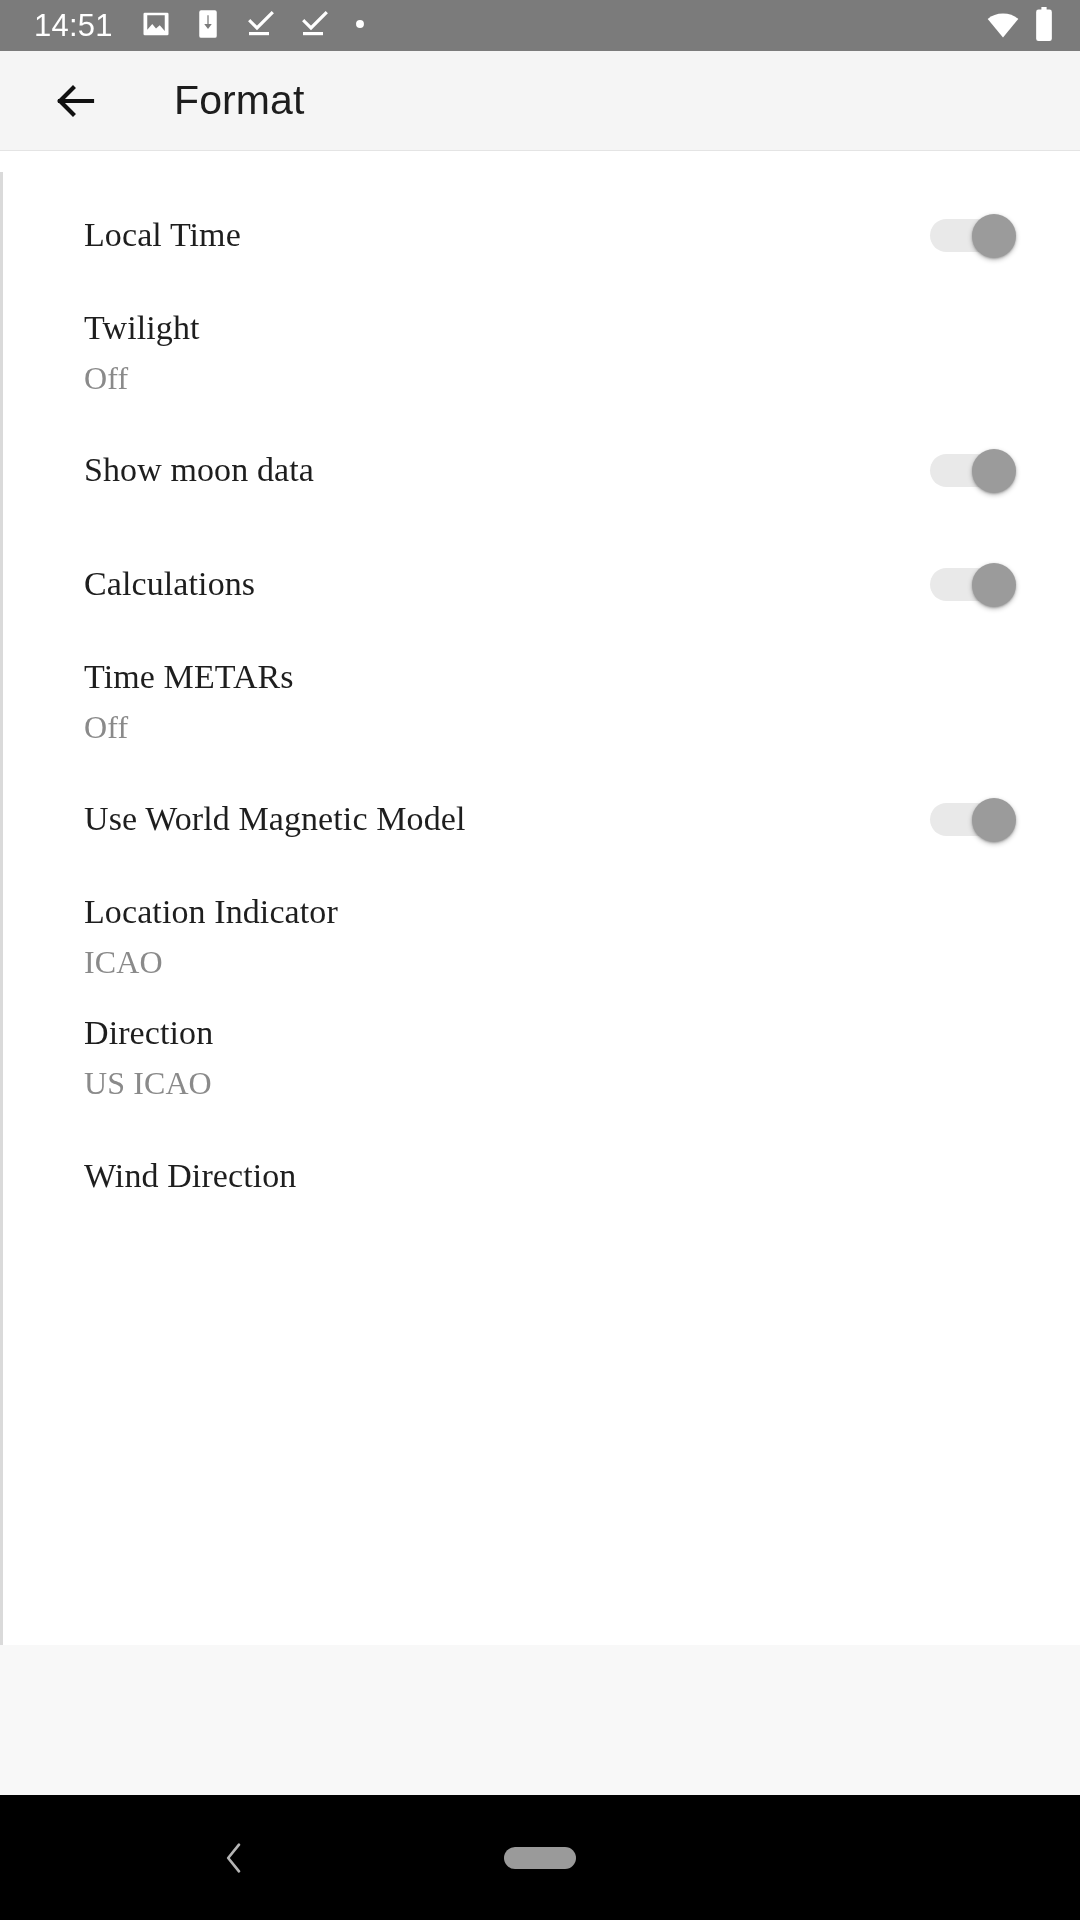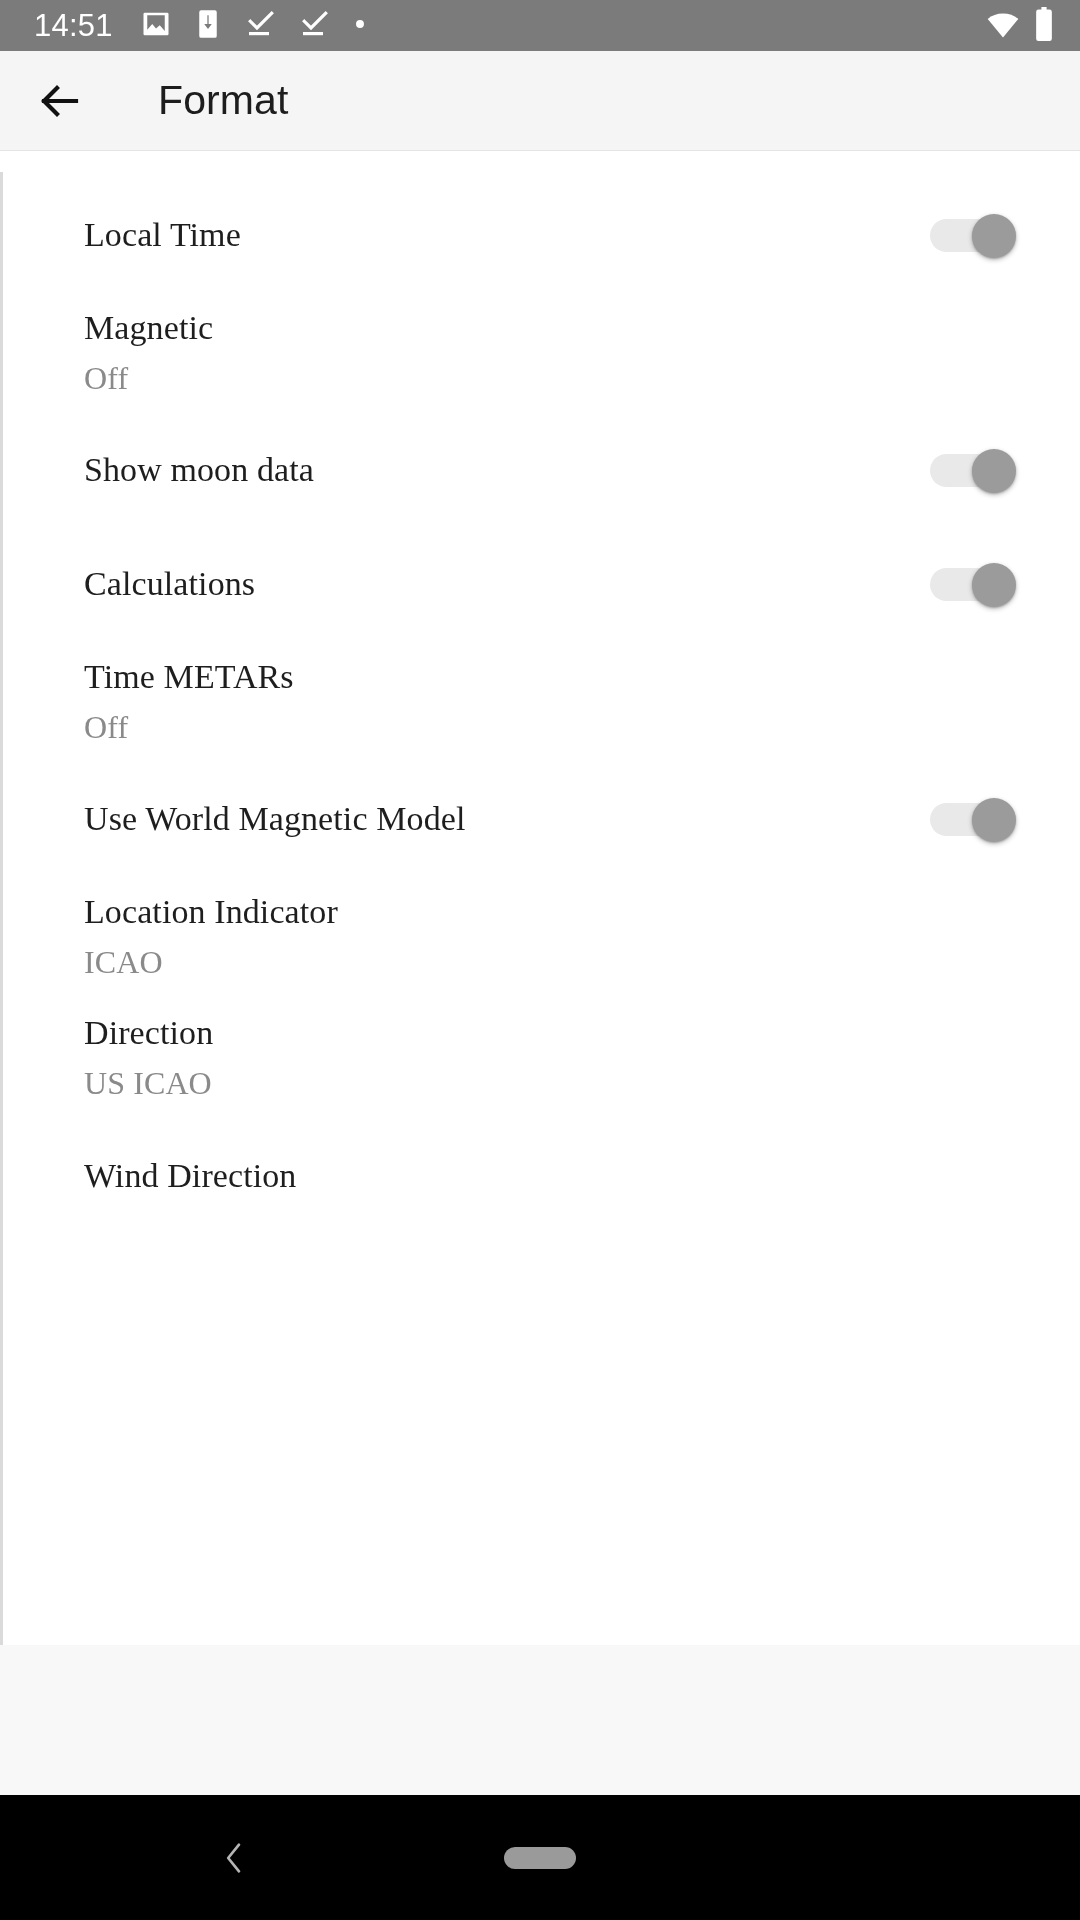--- a/index.html
+++ b/index.html
@@ -56,21 +56,21 @@
 
   
   .app-bar {
     position:absolute;
     top:51px; left:0;
     width:1080px;
     height:100px;
     background:#f5f5f5;
     display:flex;
     align-items:center;
-    padding-left:20px;
+    padding-left:36px;
     border-bottom:1px solid #e4e4e4;
   }
   .back-btn {
     width:80px; height:80px;
     display:flex;
     align-items:center;
     justify-content:center;
     cursor:pointer;
     flex:0 0 auto;
   }
@@ -265,21 +265,21 @@
           <div class="row-title">Local Time</div>
         </div>
         <div class="switch" aria-checked="true">
           <div class="track" style="background: rgb(233, 233, 233);"></div>
           <div class="thumb" style="background: rgb(155, 155, 155);"></div>
         </div>
       </div>
 
       <div class="row">
         <div class="row-text">
-          <div class="row-title">Magnetic</div>
+          <div class="row-title">Twilight</div>
           <div class="row-sub">Off</div>
         </div>
       </div>
 
       <div class="row">
         <div class="row-text">
           <div class="row-title">Show moon data</div>
         </div>
         <div class="switch" aria-checked="true">
           <div class="track" style="background: rgb(233, 233, 233);"></div>

